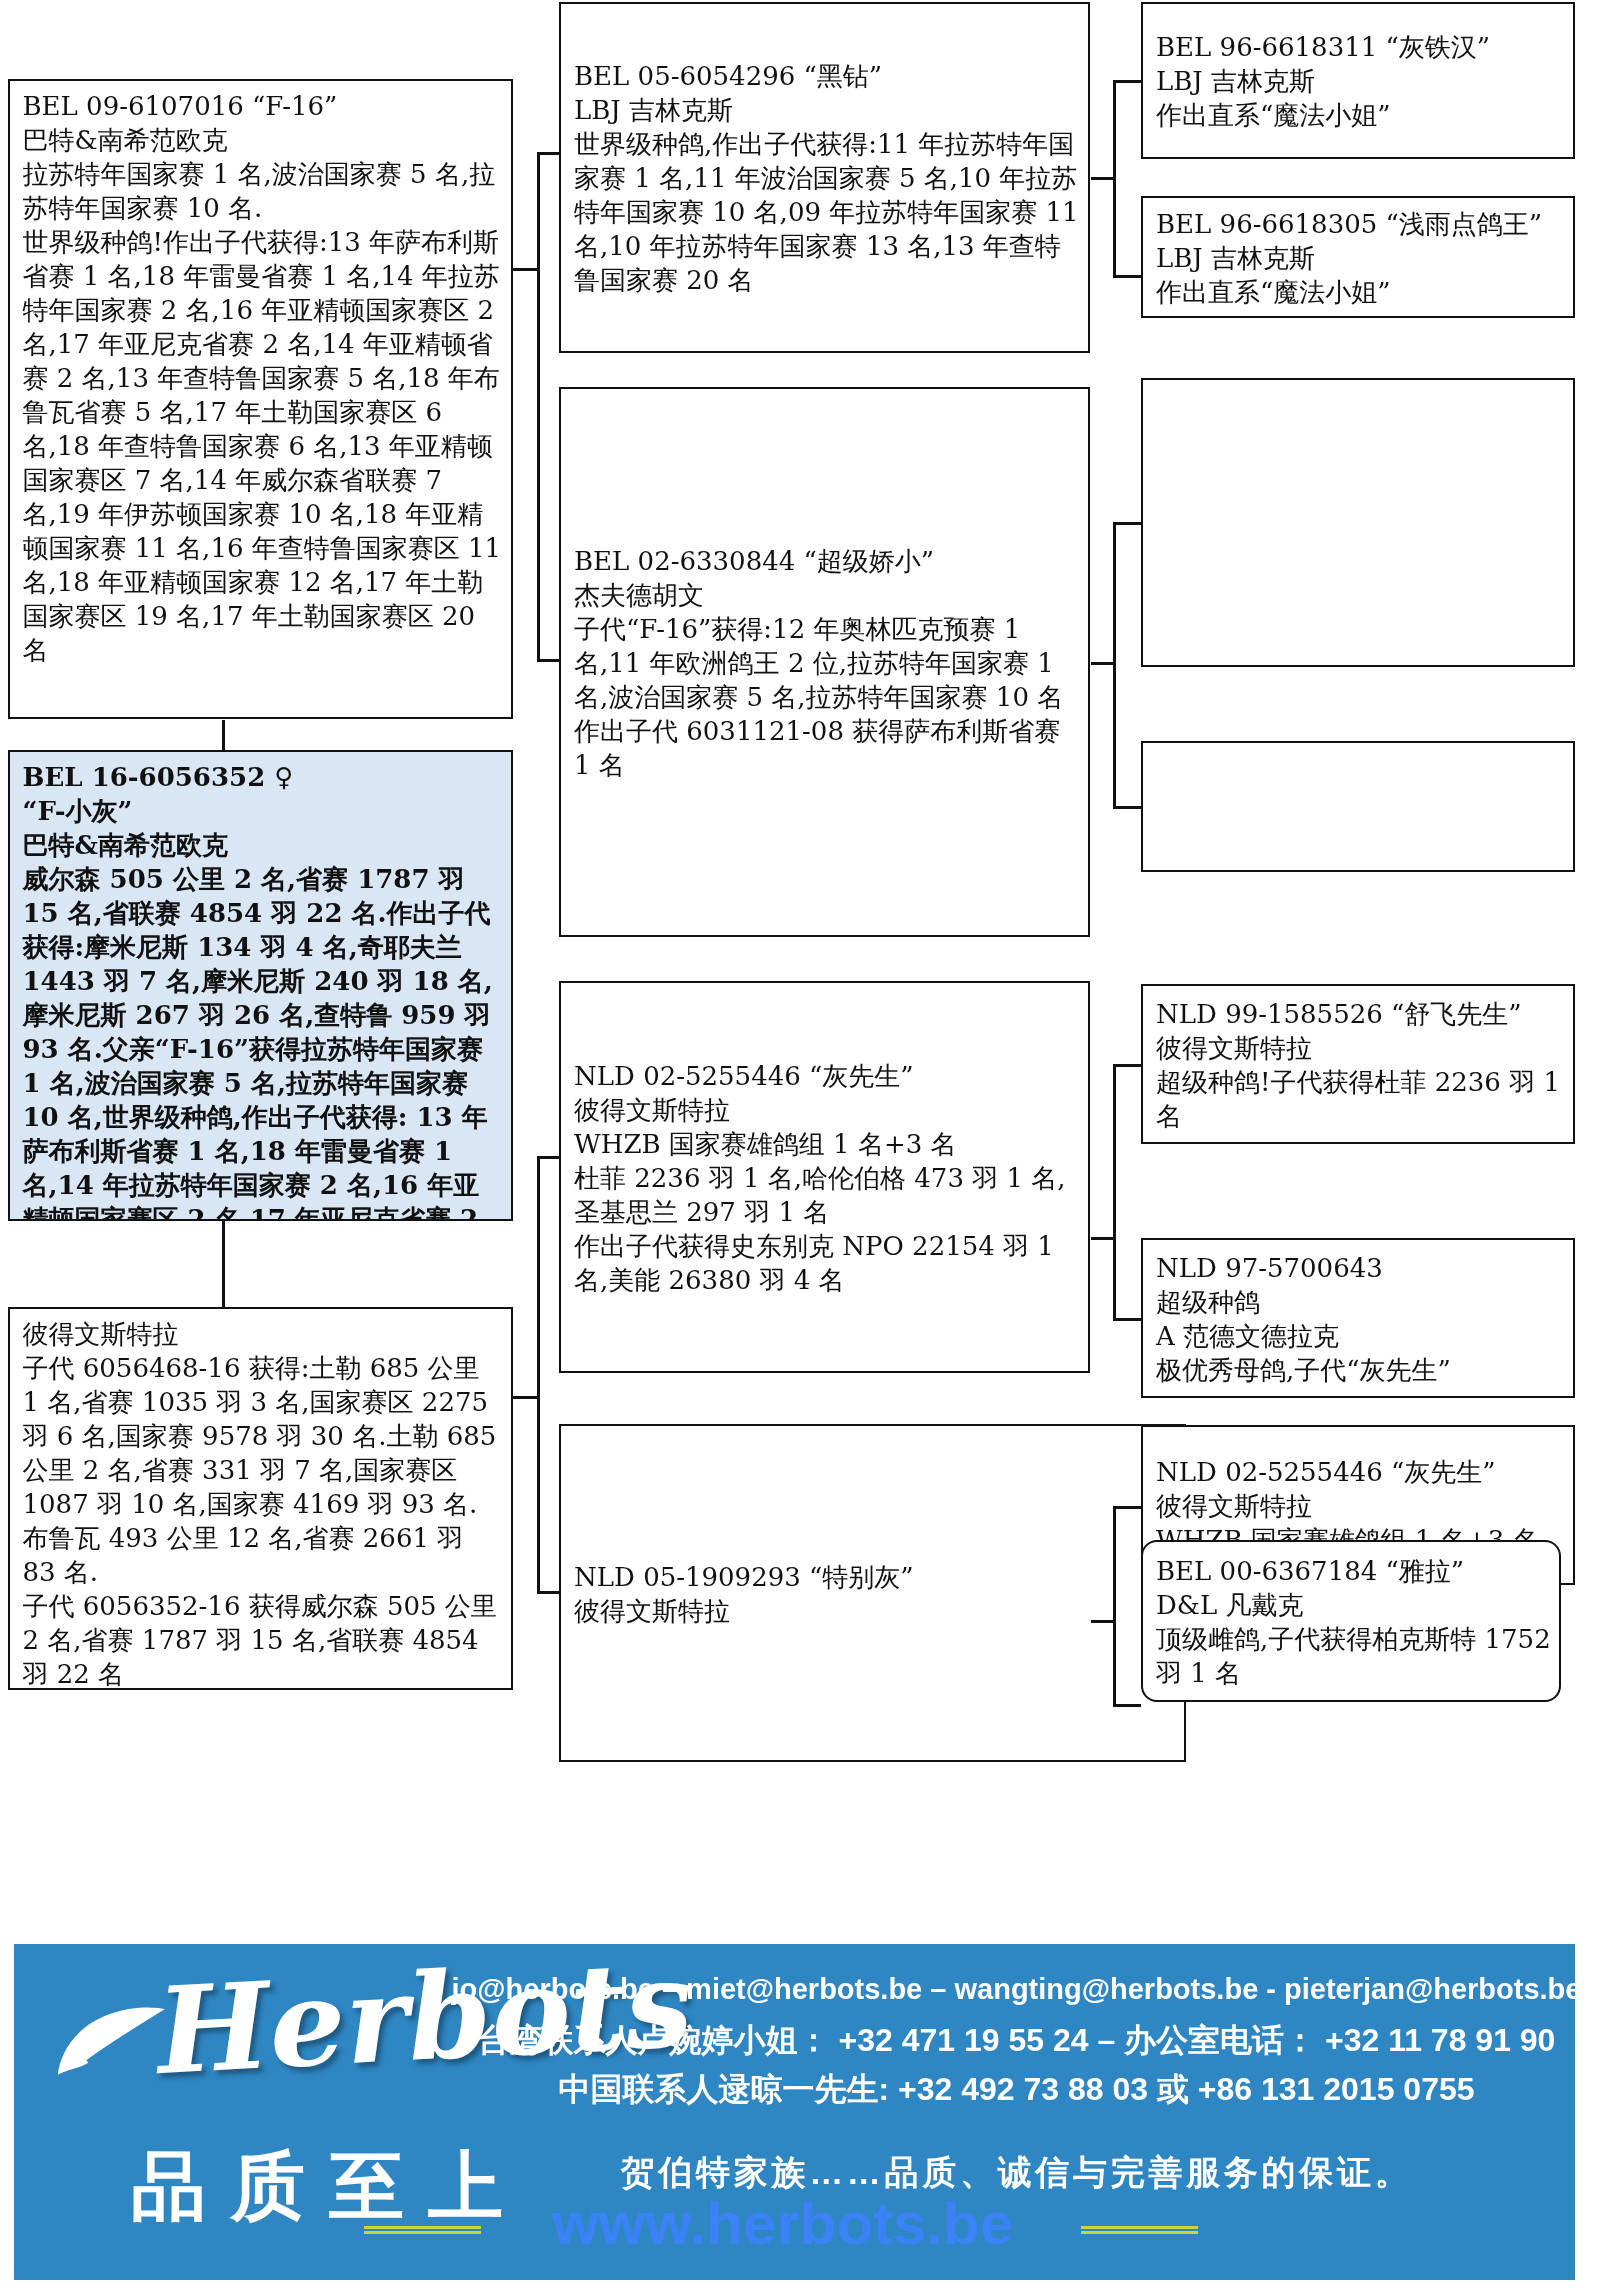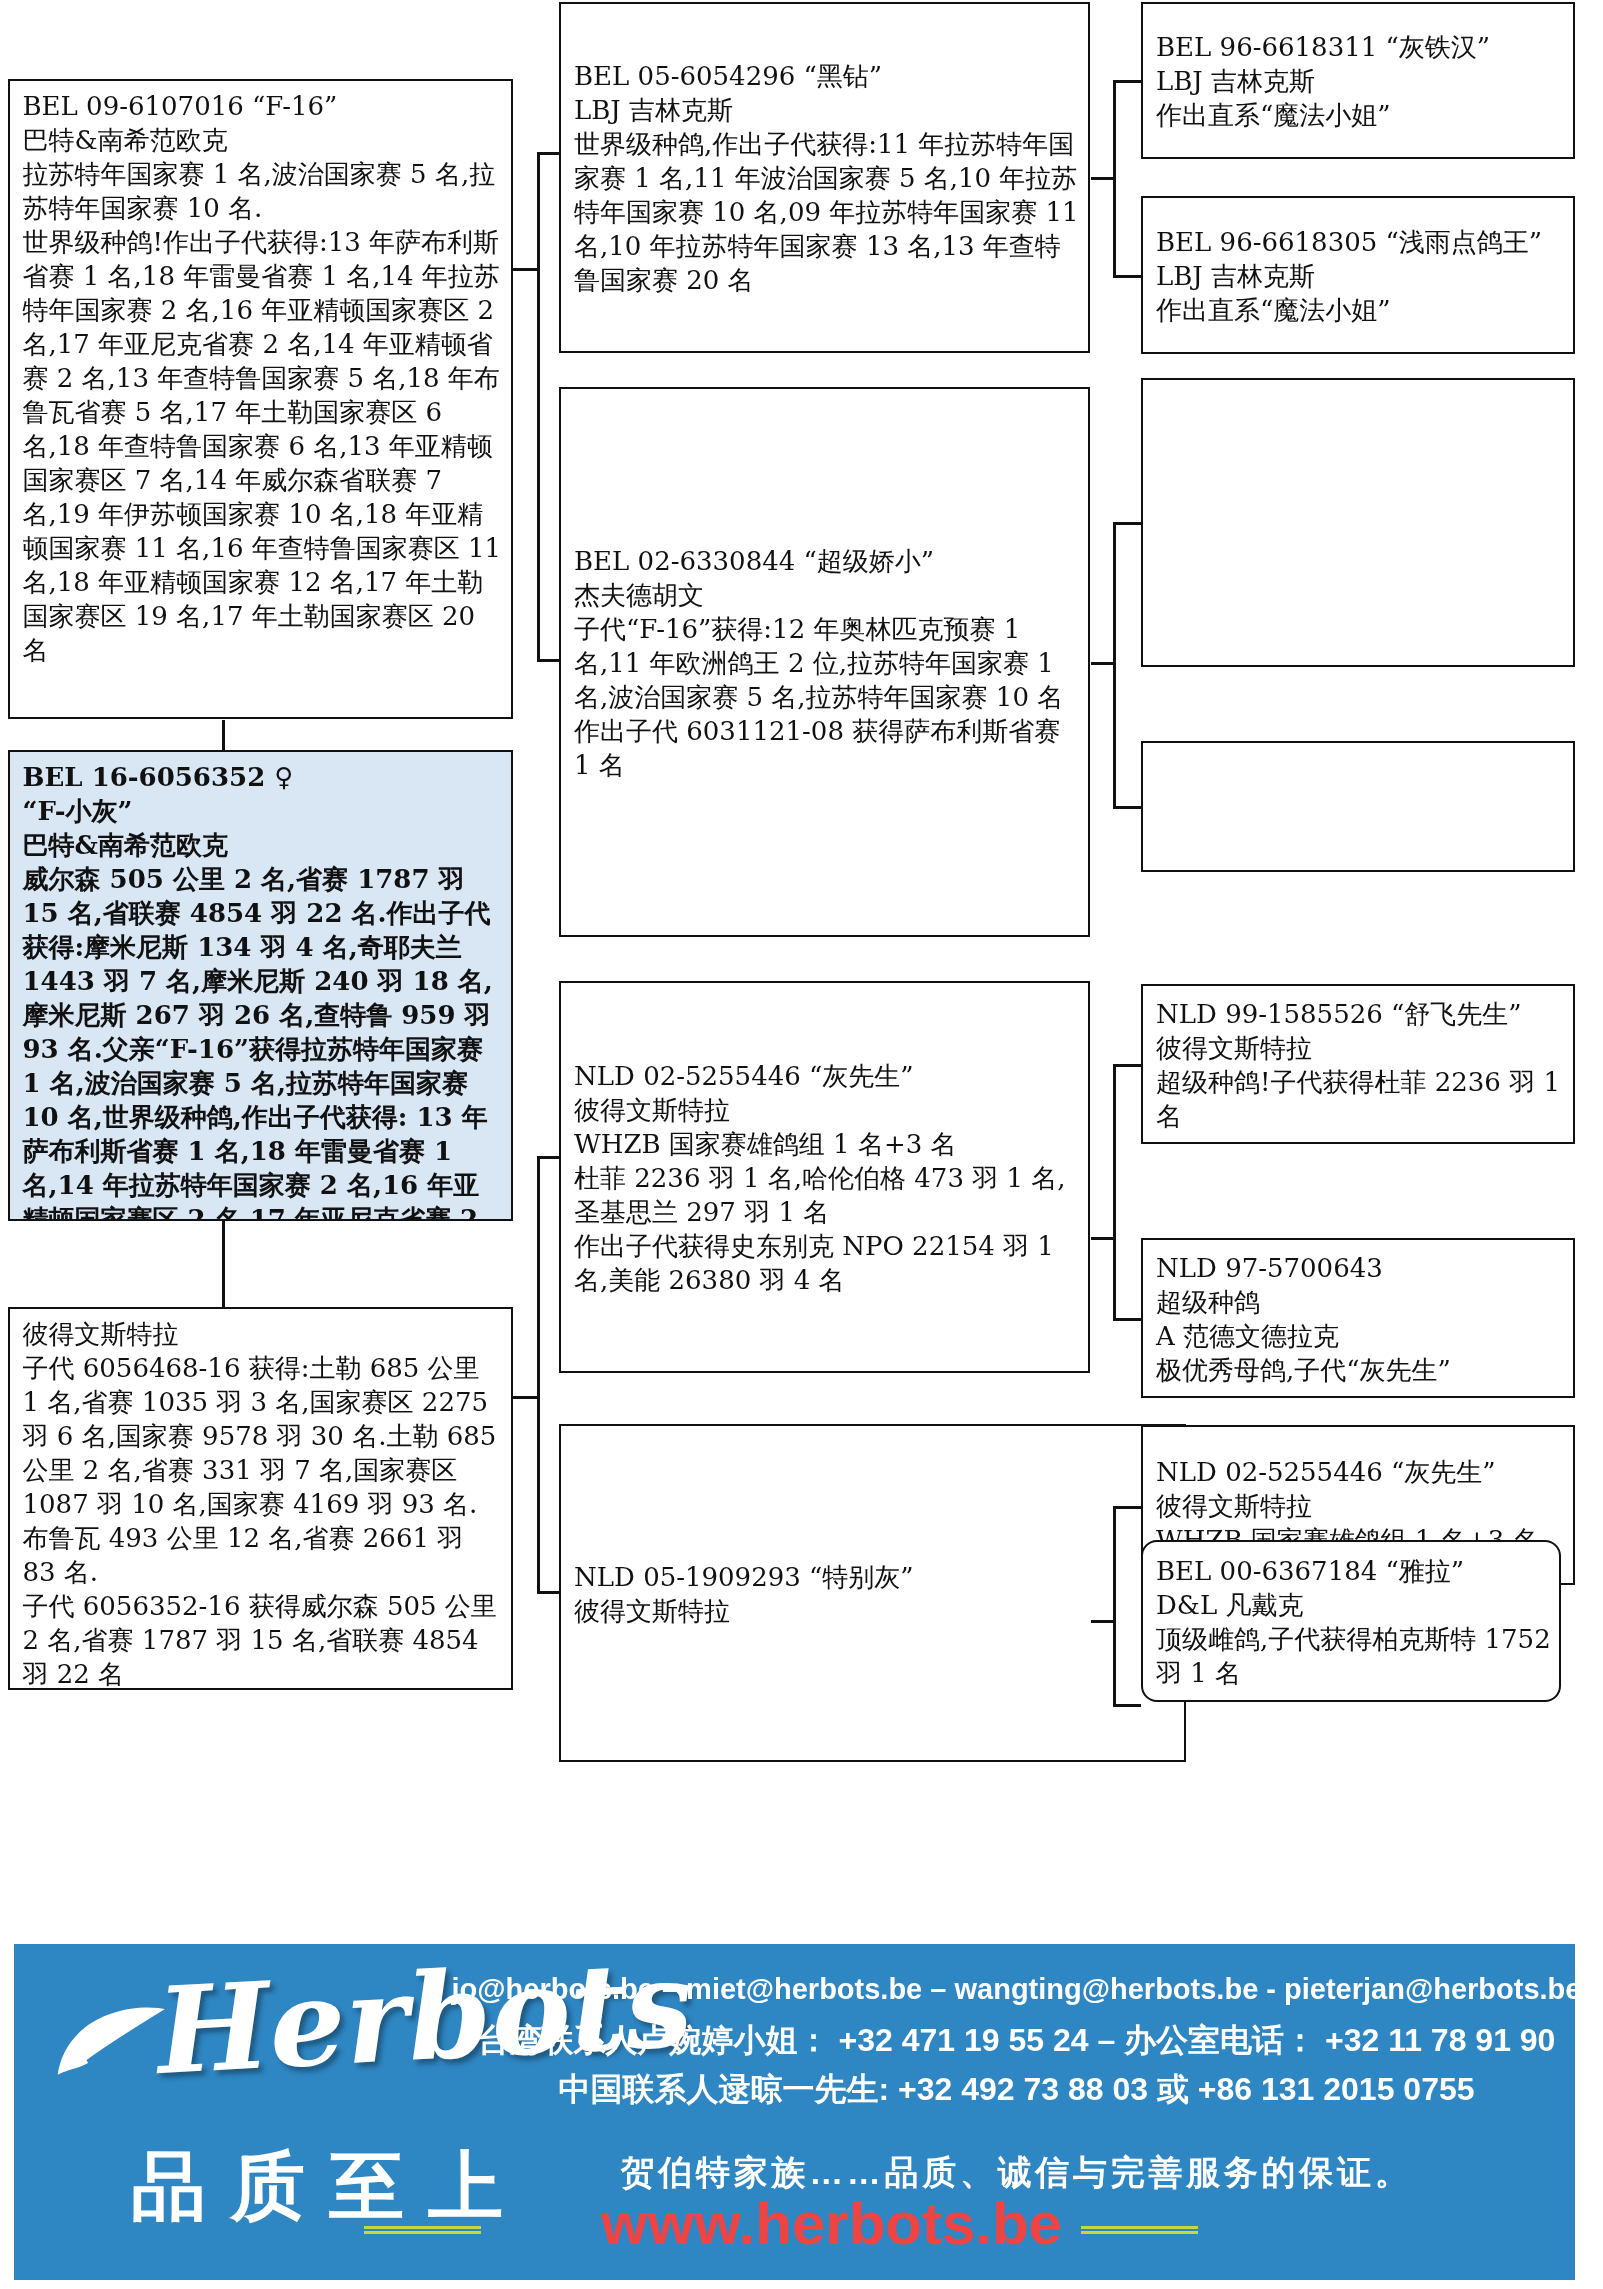--- a/index.html
+++ b/index.html
@@ -75,21 +75,21 @@
   <div class="pbox center" style="left:559px;top:1424px;width:627px;height:338px;">
       <p class="ln">NLD 05-1909293  “特别灰”</p>
       <p class="ln">彼得文斯特拉</p>
     </div>
 
   <div class="pbox center" style="left:1141px;top:1.9px;width:434px;height:157px;">
       <p class="ln">BEL 96-6618311  “灰铁汉”</p>
       <p class="ln">LBJ 吉林克斯</p>
       <p class="ln">作出直系“魔法小姐”</p>
     </div>
-  <div class="pbox center" style="left:1141px;top:196px;width:434px;height:158px;">
+  <div class="pbox center" style="left:1141px;top:196px;width:434px;height:122px;">
       <p class="ln">BEL 96-6618305  “浅雨点鸽王”</p>
       <p class="ln">LBJ 吉林克斯</p>
       <p class="ln">作出直系“魔法小姐”</p>
     </div>
   <div class="pbox center" style="left:1141px;top:378px;width:434px;height:289px;"></div>
   <div class="pbox center" style="left:1141px;top:741px;width:434px;height:131px;"></div>
   <div class="pbox center" style="left:1141px;top:984px;width:434px;height:160px;">
       <p class="ln">NLD 99-1585526  “舒飞先生”</p>
       <p class="ln">彼得文斯特拉</p>
       <p class="ln">超级种鸽!子代获得杜菲 2236 羽 1 名</p>
@@ -152,17 +152,17 @@
   </svg>
   <div id="brand">Herbots</div>
   <div id="tagline">品质至上</div>
 
   <div class="ftxt" id="f-emails">jo@herbots.be – miet@herbots.be – wangting@herbots.be - pieterjan@herbots.be</div>
   <div class="ftxt" id="f-taiwan">台湾联系人卢婉婷小姐： +32 471 19 55 24 – 办公室电话： +32 11 78 91 90</div>
   <div class="ftxt" id="f-china">中国联系人逯晾一先生: +32 492 73 88 03 或 +86 131 2015 0755</div>
   <div class="ftxt" id="f-slogan">贺伯特家族……品质、诚信与完善服务的保证。</div>
 
   <div class="yrule" style="left: 364px; border-top-color: rgb(201, 216, 55); border-bottom-color: rgb(201, 216, 55);"></div>
-  <div id="f-www" style="color: #ef4444; text-align: right;">www.herbots.be</div>
+  <div id="f-www" style="color: #3b82f6;">www.herbots.be</div>
   <div class="yrule" style="left: 1081px; border-top-color: rgb(201, 216, 55); border-bottom-color: rgb(201, 216, 55);"></div>
 
 </div>
 
 
 </body></html>

